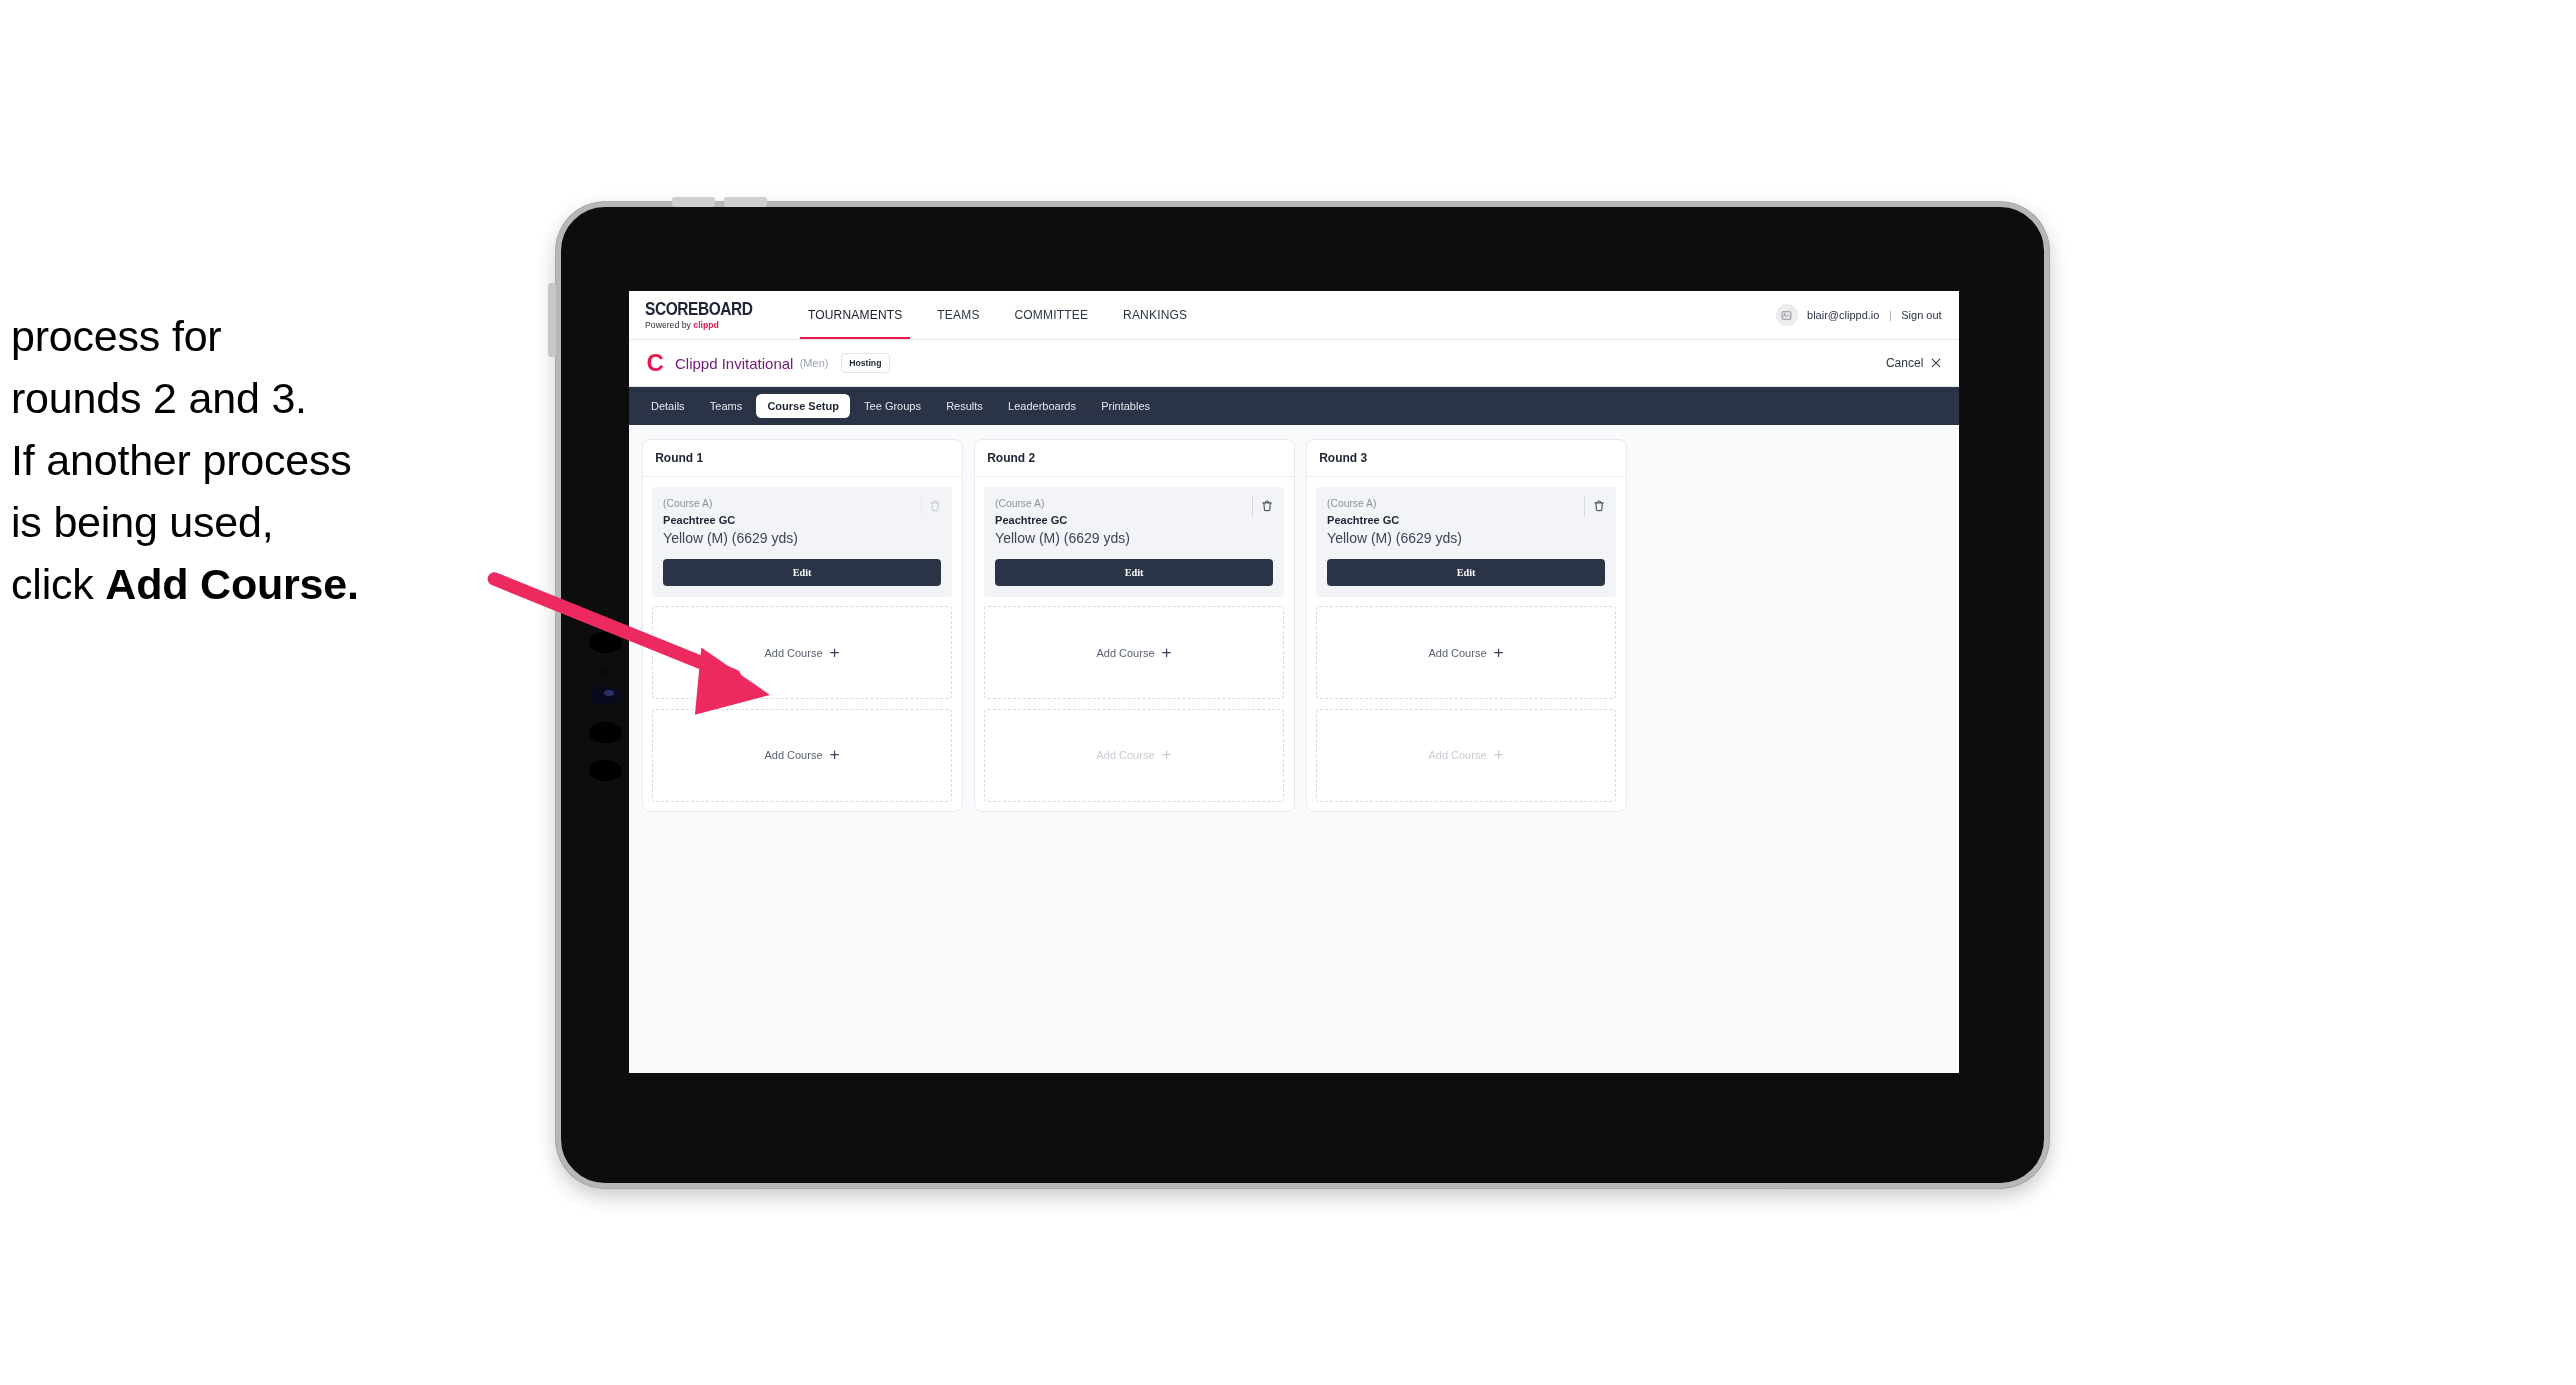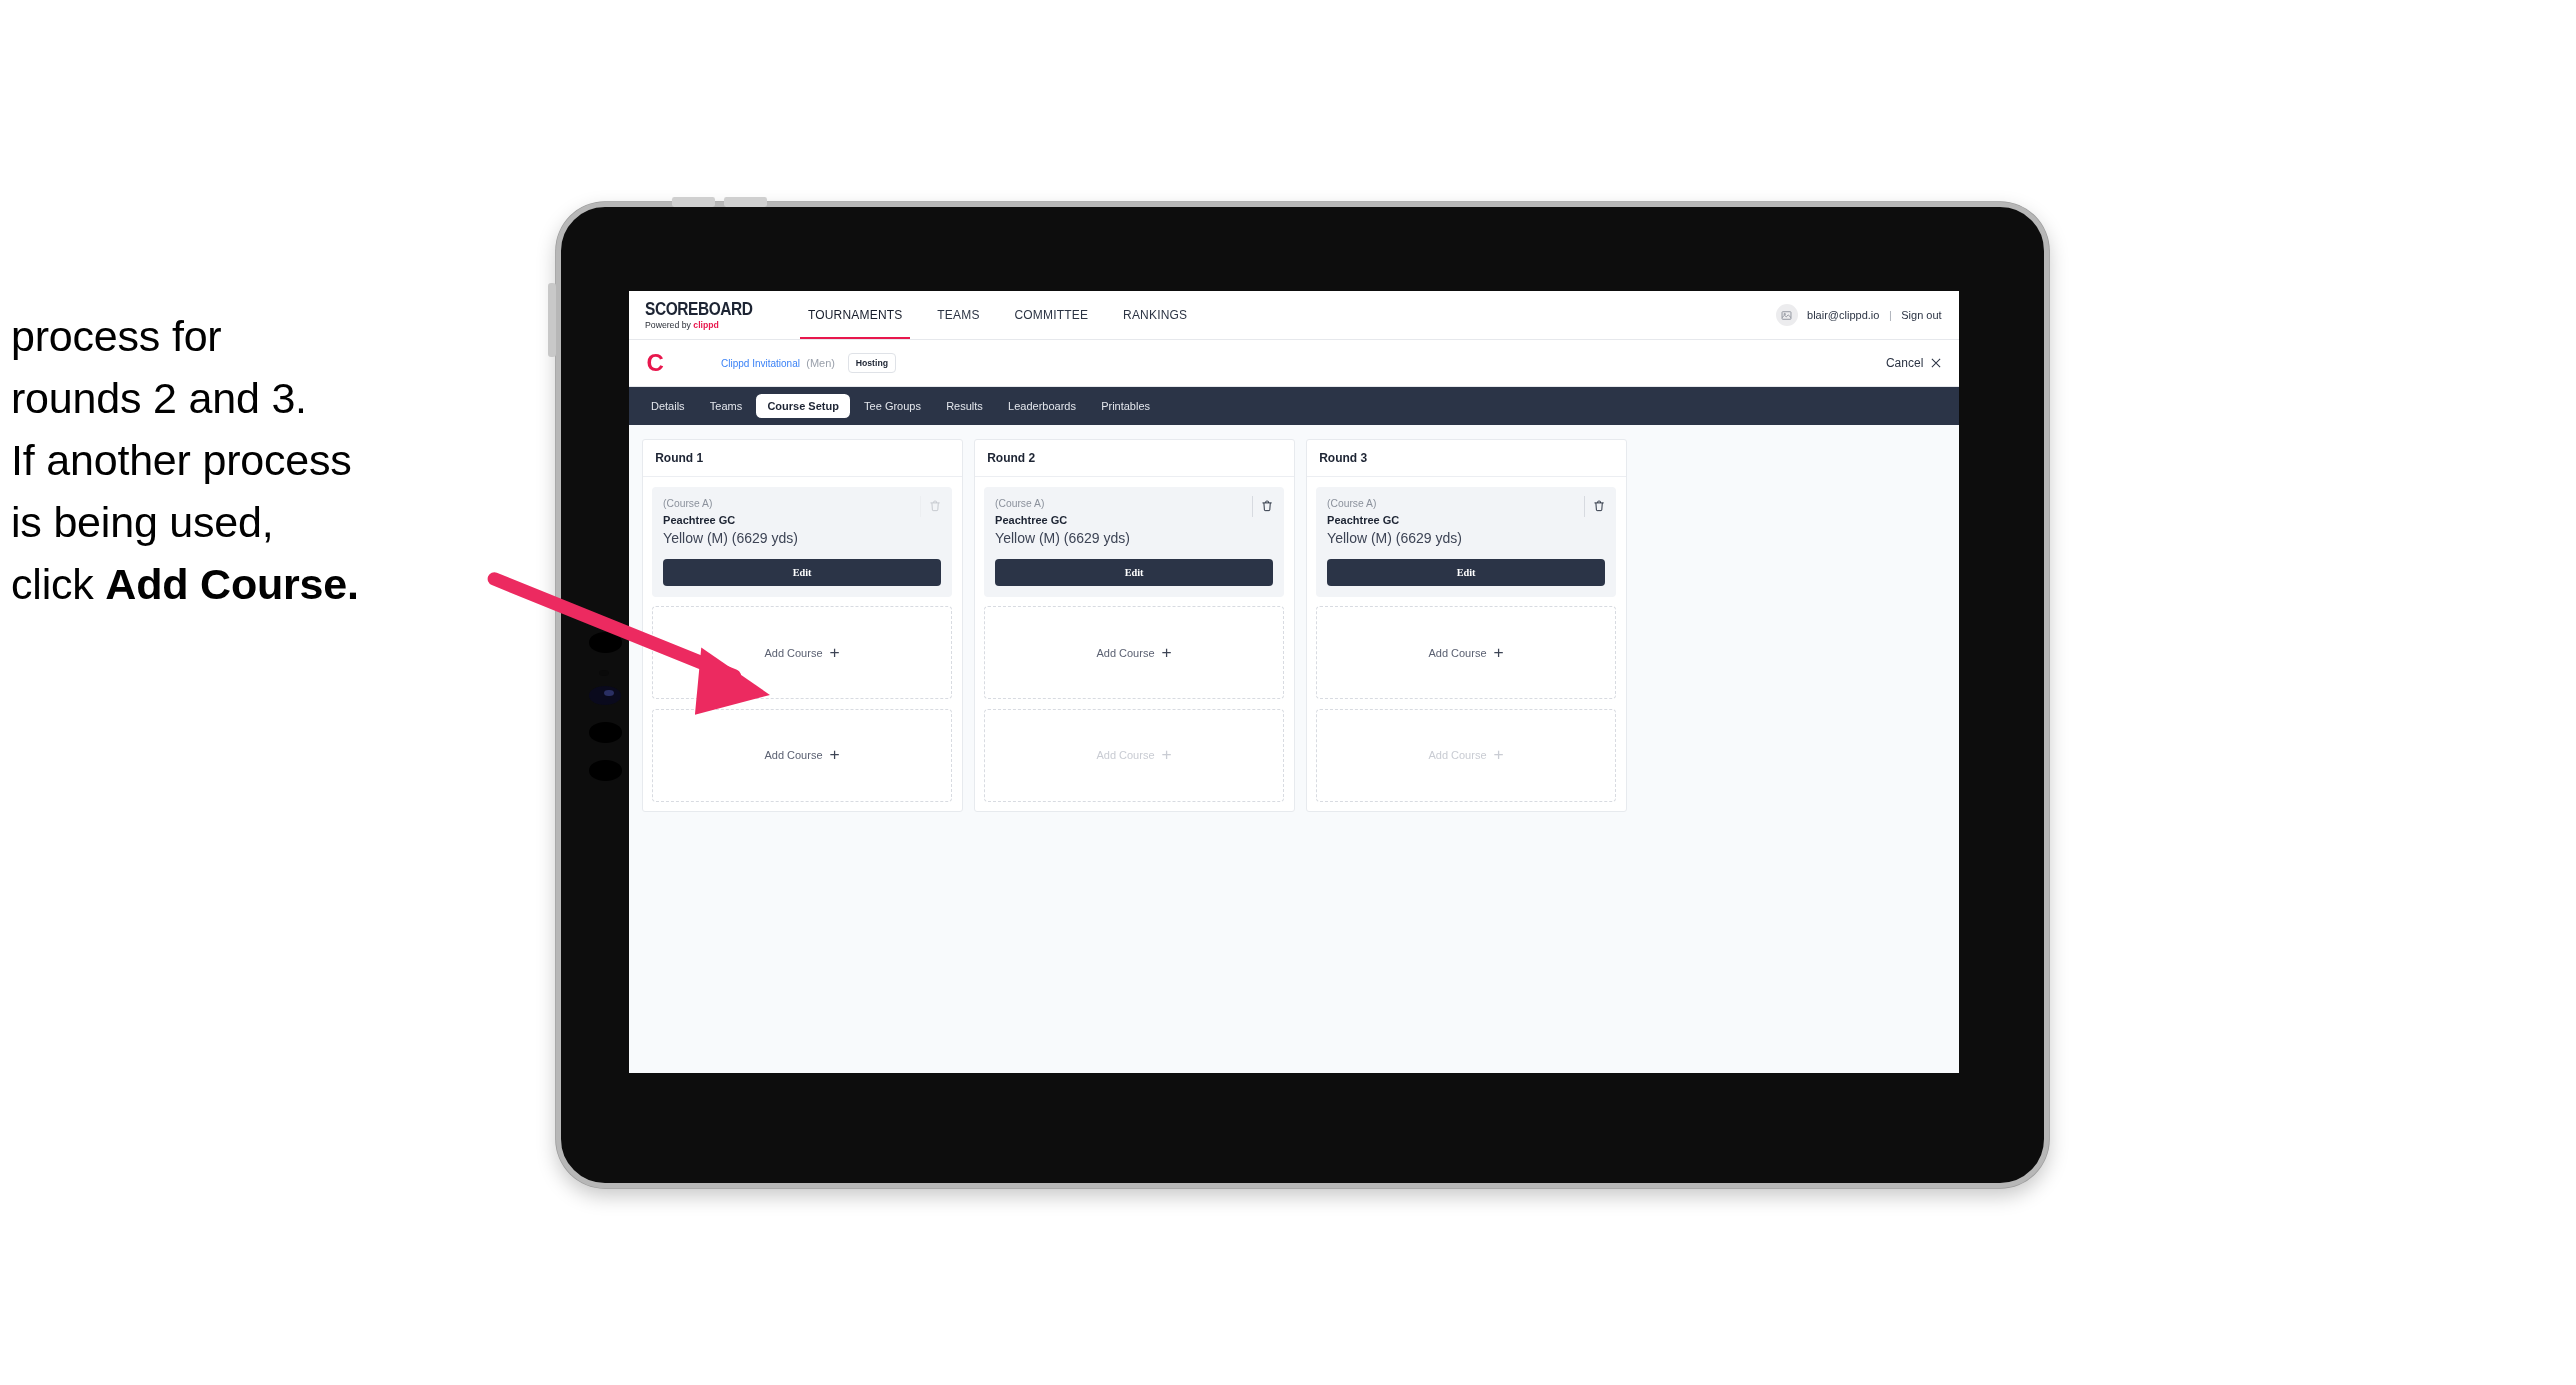--- a/index.html
+++ b/index.html
@@ -138,21 +138,21 @@
     position: relative;
   }
   .clogo {
     width: 20.5px; height: 20.5px;
     margin-right: 9.5px;
     display: flex; align-items: center; justify-content: center;
     font-weight: 700; font-size: 24px; color: #e8174d;
     line-height: 1;
     font-family: "Liberation Sans", sans-serif;
   }
-  .tour-name { font-size: 10px; color: #3b82f6; font-weight: 400; margin-left: 46px; }
+  .tour-name { font-size: 15px; color: #701a75; font-weight: 400; }
   .tour-gender { font-size: 11px; color: #9aa0ab; margin-left: 6.3px; }
   .hosting-badge {
     margin-left: 12.6px;
     font-size: 8.7px; font-weight: 700; color: #1d2433;
     border: 0.8px solid #dfe2e7; border-radius: 4px;
     padding: 4px 7.1px; background: #fff;
   }
   .cancel-btn {
     margin-left: auto;
     display: flex; align-items: center; gap: 6.3px;
@@ -174,21 +174,21 @@
   }
   .tab.active { background: #ffffff; color: #1d2433; font-weight: 700; text-align: right; }
 
   
   .content { padding: 14.2px 12.6px; display: flex; gap: 11px; align-items: flex-start; }
 
   .round-card {
     width: 321px;
     background: #ffffff;
     border: 0.8px solid #e7eaee;
-    border-radius: 3px;
+    border-radius: 8px;
     overflow: hidden;
   }
   .round-head {
     padding: 11px 12.6px;
     border-bottom: 0.8px solid #eceef2;
     font-size: 12px; font-weight: 700; color: #1d2433;
   }
   .round-body { padding: 9.5px; }
 
   .course-box {

